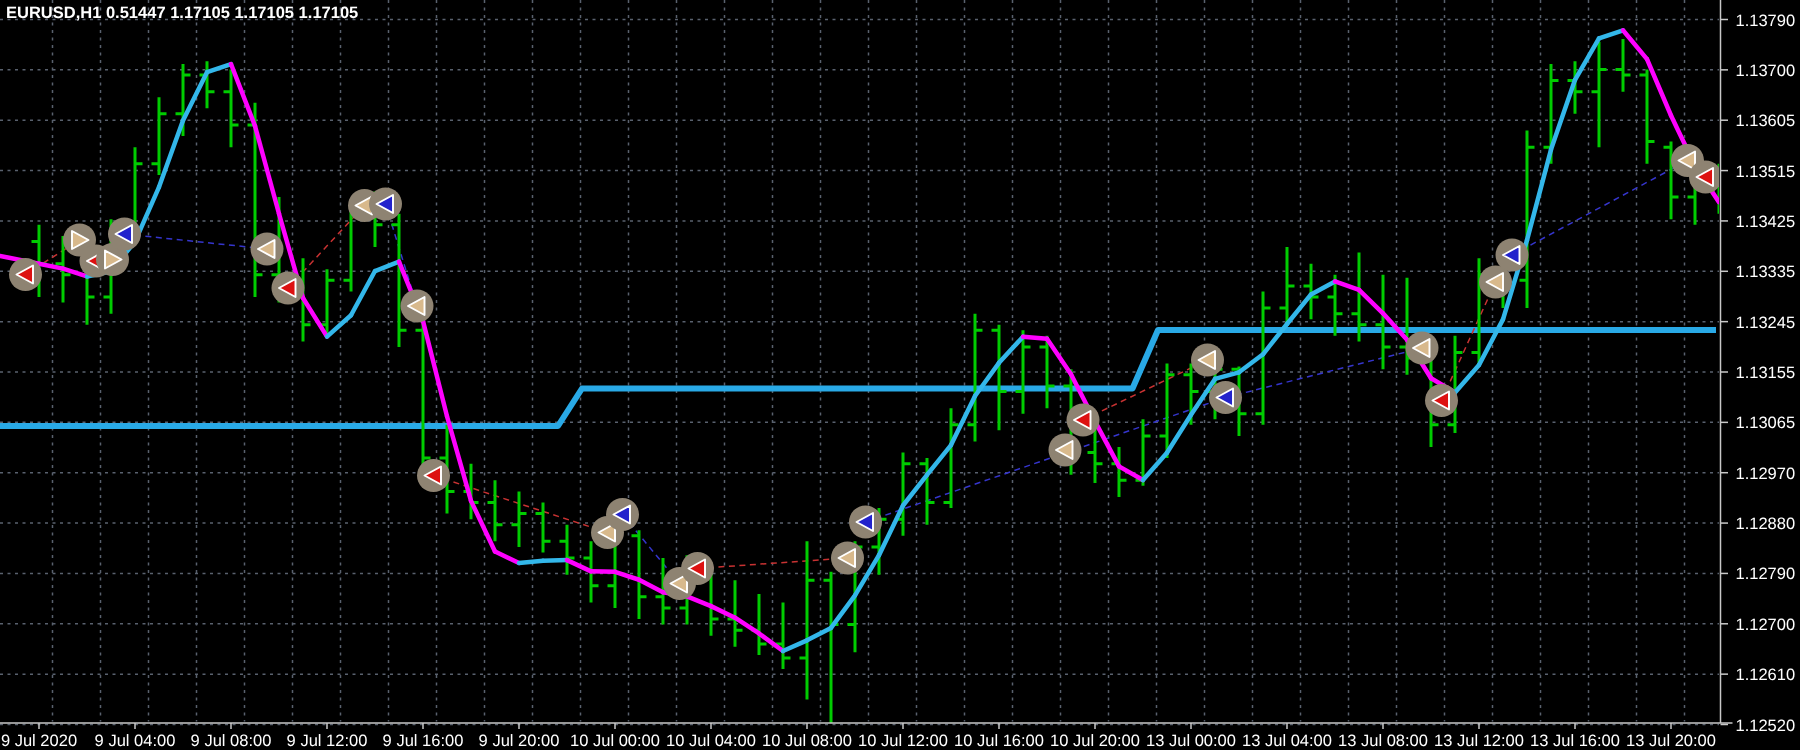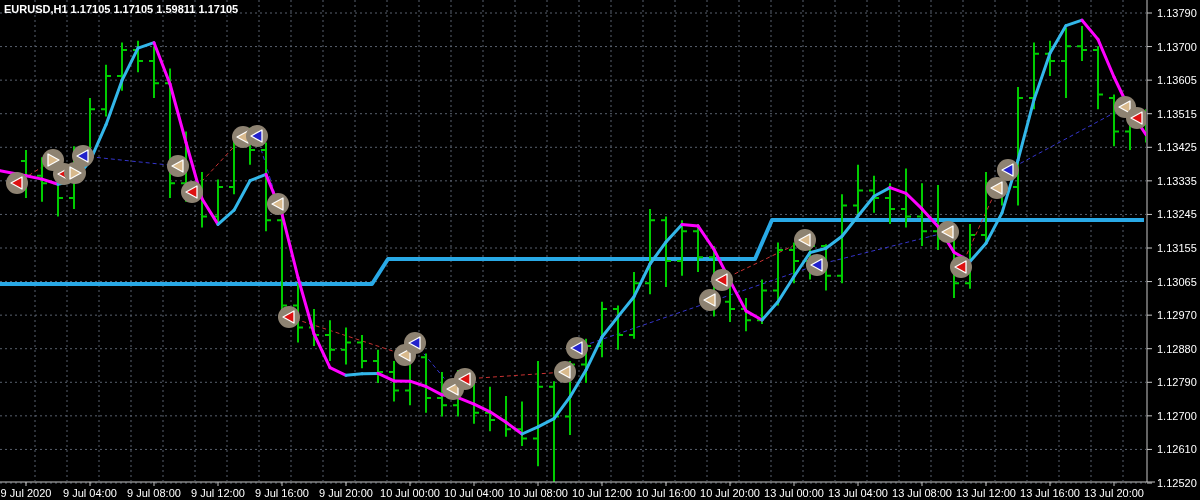--- a/index.html
+++ b/index.html
@@ -5,21 +5,21 @@
   html,body{margin:0;padding:0;background:#000;width:1200px;height:500px;overflow:hidden;}
   #chart-wrap{position:relative;width:1200px;height:500px;background:#000;font-family:"Liberation Sans",sans-serif;}
   #title{position:absolute;left:4px;top:3px;color:#fff;font-size:11px;font-weight:700;letter-spacing:0px;z-index:5;}
   svg{position:absolute;left:0;top:0;}
   text{font-family:"Liberation Sans",sans-serif;}
 </style>
 </head>
 <body>
 
 <div id="chart-wrap">
-  <div id="title">EURUSD,H1 1.17105 1.17105 1.59811 1.17105</div>
+  <div id="title">EURUSD,H1 0.51447 1.17105 1.17105 1.17105</div>
   <svg id="cv" width="1200" height="500">
       <defs>
         <clipPath id="plotclip">
           <rect x="0" y="0" width="1146" height="482"></rect>
         </clipPath>
       </defs>
       <g stroke="#59616E" stroke-width="1" stroke-dasharray="2 3">
         <line x1="0" y1="13" x2="1146" y2="13"></line>
         <line x1="0" y1="46.57142857142857" x2="1146" y2="46.57142857142857"></line>
         <line x1="0" y1="80.14285714285714" x2="1146" y2="80.14285714285714"></line>

